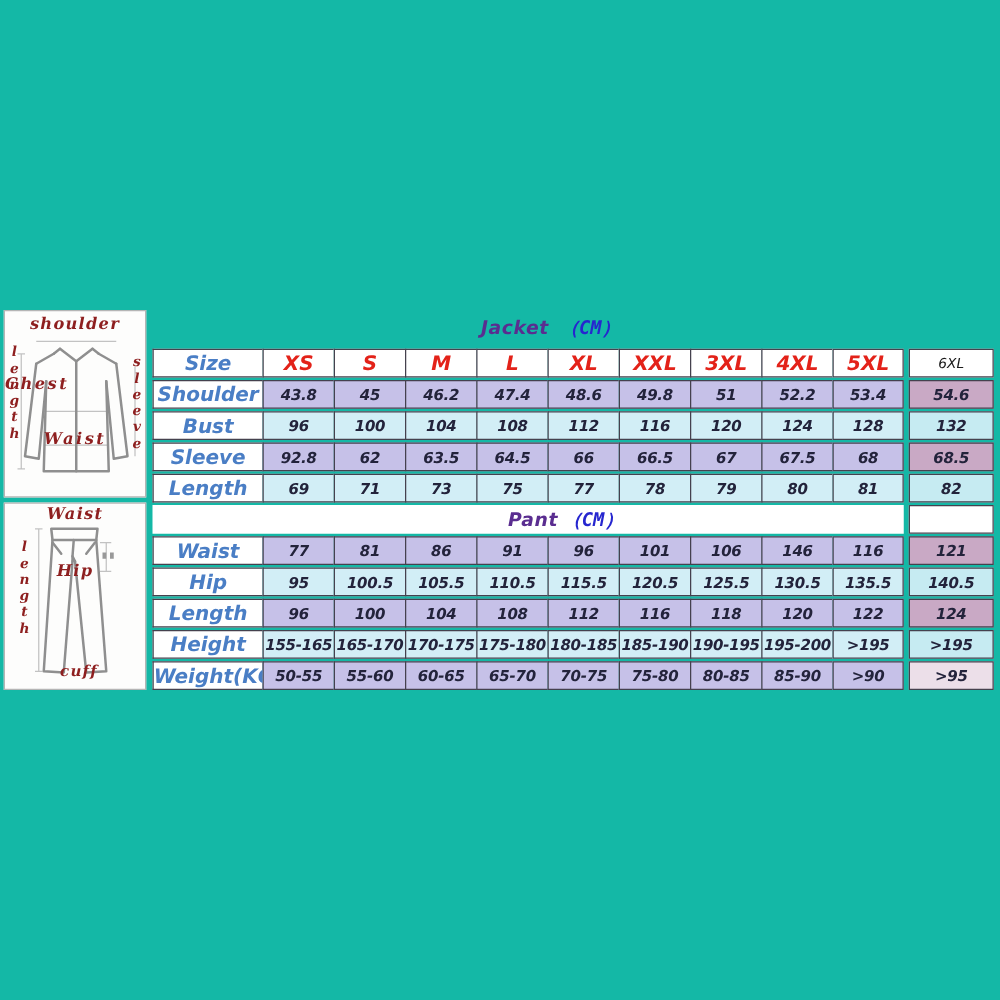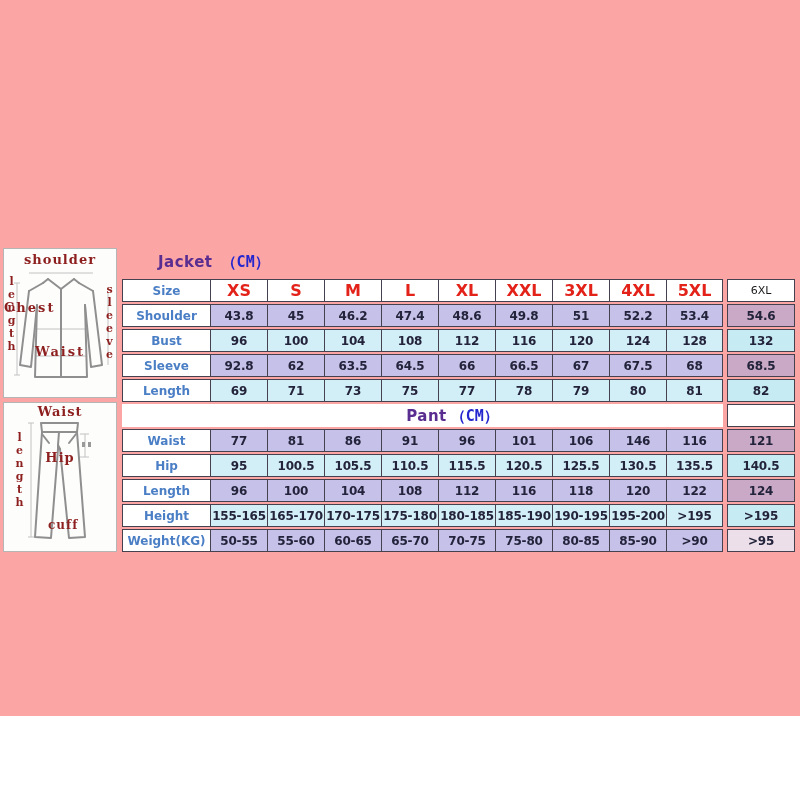--- a/index.html
+++ b/index.html
@@ -1,55 +1,55 @@
 <!DOCTYPE html>
 <html style="--lavender: #c6c1e8; --cyan: #d2eef6; --mauve: #c9a9c5; --extra_cyan: #c6ebf2; --pale_pink: #ecdfe9; --size_red: #e32219; --label_blue: #4a7ec5; --title_purple: #5a2d90; --title_unit_blue: #2626cf; --diagram_red: #8e1f1f; --border_dark: #45414e; --diagram_border: #b5b5b5;"><head>
 <meta charset="utf-8">
 <style>
   html,body { margin:0; padding:0; background:#ffffff; }
   .canvas {
-    position:relative; width:800px; height:716px; background:#fca5a5;
-    font-family:"DejaVu Sans", sans-serif; overflow:hidden;
+    position:relative; width:800px; height:800px; background:#14b8a6;
+    font-family:"DejaVu Sans", sans-serif; overflow:hidden;font-style:italic;
   }
 
   
   table { border-collapse:separate; border-spacing:0 2px; table-layout:fixed; }
   #main-table { position:absolute; left:122px; top:277px; width:601px; }
   #extra-table { position:absolute; left:727px; top:277px; width:68px; }
 
   td, th {
     box-sizing:border-box; height:23px; padding:0; margin:0;
     text-align:center; vertical-align:middle; overflow:hidden; white-space:nowrap;
     border-top:1px solid var(--border_dark);
     border-bottom:1px solid var(--border_dark);
     border-left:1px solid var(--border_dark);
     background:#ffffff;
   }
   tr > *:last-child { border-right:1px solid var(--border_dark); }
 
-  .label-cell { color:var(--label_blue); font-weight:bold; font-size:12px;margin-top:20px; }
+  .label-cell { color:var(--label_blue); font-weight:bold; font-size:16px;margin-top:20px; }
   .size-head  { color:var(--size_red);   font-weight:bold; font-size:16px; }
   .val        { color:#23233b; font-size:12px; font-weight:bold; letter-spacing:-0.2px; }
   .extra-head { color:#1a1a1a; font-size:11px; font-weight:normal; }
   .spacer-cell{ background:#ffffff; }
 
   .c-lav   { background:var(--lavender); }
   .c-cyan  { background:var(--cyan); }
   .c-mauve { background:var(--mauve); }
   .c-xcyan { background:var(--extra_cyan); }
   .c-pink  { background:var(--pale_pink);margin-top:20px; }
 
   .title-cell { border:none !important; background:#ffffff; text-align:center; padding-left:60px; }
   .tname { color:var(--title_purple); font-size:15px; font-weight:bold; letter-spacing:0.5px; }
   .tunit { color:var(--title_unit_blue); font-size:15px; font-weight:bold;
            font-family:"DejaVu Sans Mono", monospace; margin-left:4px; }
 
   .jacket-title {
     position:absolute; left:122px; top:249px; width:601px; height:26px; line-height:26px;
-    text-align:left; padding-left:36px; box-sizing:border-box;
+    text-align:center; padding-left:36px; box-sizing:border-box;
   }
 
   
   .diagram-box {
     position:absolute; left:3px; width:114px; height:150px;
     border:1px solid var(--diagram_border); background:#fdfdfc; box-sizing:border-box;
   }
   .jacket-diagram { top:248px; }
   .pant-diagram   { top:402px; }
   .diagram-box svg { position:absolute; left:0; top:0; }
@@ -62,21 +62,21 @@
 
   .j-shoulder { top:4px;  left:0; width:100%; text-align:center; font-size:13px; letter-spacing:1px; }
   .j-length   { left:2px; top:26px; font-size:11px; }
   .j-sleeve   { right:1px; top:34px; font-size:11px; }
   .j-chest    { top:52px; left:0; width:100%; font-size:13px; letter-spacing:2px; }
   .j-waist    { top:96px; left:0; width:100%; text-align:center; font-size:13px; letter-spacing:2px; }
 
   .p-waist  { top:2px; left:0; width:100%; text-align:center; font-size:13px; letter-spacing:1px; }
   .p-length { left:10px; top:28px; font-size:11px; }
   .p-hip    { top:48px; left:0; width:100%; text-align:center; font-size:13px; letter-spacing:1px; }
-  .p-cuff   { top:116px; left:44px; font-size:12px; letter-spacing:1px; }
+  .p-cuff   { top:128px; left:44px; font-size:12px; letter-spacing:1px; }
 </style>
 </head>
 <body>
 
 <div class="canvas">
 
   <div class="diagram-box jacket-diagram">
     <svg width="114" height="150" viewBox="0 0 114 150">
       <g stroke="#c2c2c2" stroke-width="1" fill="none">
         <path d="M25,24 L89,24"></path>

